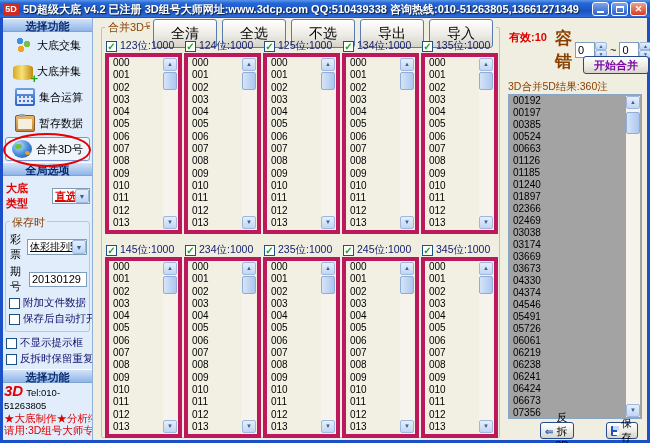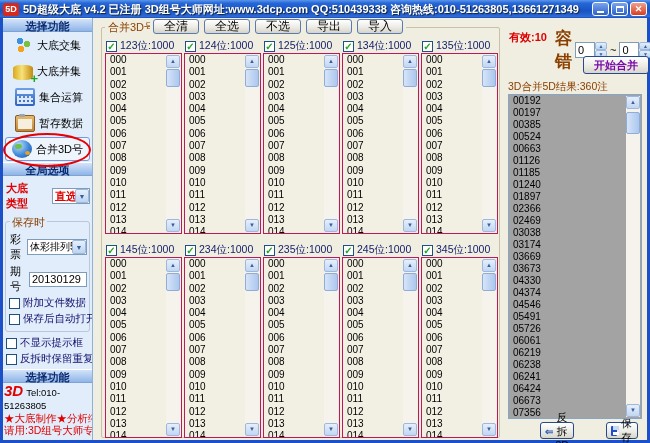--- a/index.html
+++ b/index.html
@@ -47,21 +47,21 @@
   .clipboard-icon::after{content:'';position:absolute;left:2px;top:3px;right:2px;bottom:2px;background:#F6EFDD;}
   .globe-icon{position:relative;width:18px;height:18px;border-radius:50%;
     background:radial-gradient(circle at 35% 30%,#BFE0FA,#3E86D8 55%,#1A4FA0);}
   .globe-icon::before{content:'';position:absolute;left:3px;top:4px;width:7px;height:5px;background:#6FBF49;border-radius:50% 40% 60% 50%;}
   .globe-icon::after{content:'';position:absolute;right:2px;bottom:3px;width:5px;height:4px;background:#E8A21F;border-radius:50%;}
   .red-ellipse{position:absolute;left:-3px;top:-5px;width:88px;height:34px;border:2px solid #E80000;
     border-radius:50%;pointer-events:none;}
   .type-row{display:flex;align-items:center;gap:18px;padding:5px 2px 4px 3px;}
   .red{color:#E00000;font-weight:bold;}
   .select{display:inline-flex;align-items:center;background:#fff;border:1px solid #7F9DB9;height:16px;cursor:pointer;}
-  .sel-val{padding:0 2px;font-size:11px;white-space:nowrap;overflow:hidden;}
+  .sel-val{padding:0 2px;font-size:11px;white-space:nowrap;overflow:hidden;text-decoration:underline;}
   .sel-btn{width:14px;height:14px;margin:0;background:linear-gradient(180deg,#E6F0FB,#BCD4F2);border:1px solid #9DB8DC;
     border-radius:2px;color:#3A5F9E;font-size:7px;line-height:13px;text-align:center;flex:0 0 14px;}
   .groupbox{position:relative;border:1px solid #B9C6DC;border-radius:3px;margin:6px 2px 4px 2px;padding:8px 2px 3px 2px;}
   .groupbox>.legend{position:absolute;top:-7px;left:4px;background:#E1EDFA;padding:0 2px;color:#8B4000;font-size:11px;}
   .gb-row{display:flex;align-items:center;gap:2px;margin:2px 0;padding-left:2px;color:#000;}
   .textbox{height:15px;border:1px solid #7F9DB9;background:#fff;font-size:11px;font-family:"Liberation Sans",sans-serif;padding:0 2px;}
   .cb-row{display:flex;align-items:center;gap:3px;margin:2px 1px;cursor:pointer;}
   .cb{width:11px;height:11px;flex:0 0 11px;background:#fff;border:1px solid #1C5180;font-size:10px;line-height:9px;
     color:#1DA520;font-weight:bold;text-align:center;}
   .cb-label{font-size:10.5px;color:#10106E;white-space:nowrap;}
@@ -72,28 +72,28 @@
   .site-prefix{color:#0000CC;font-size:10px;text-decoration:underline;}
   .redline{color:#E00000;font-size:10.5px;white-space:nowrap;}
   .button{display:inline-flex;align-items:center;justify-content:center;gap:2px;height:18px;padding:0 7px;
     background:linear-gradient(180deg,#FFFFFF,#ECEBE5 55%,#D8D6CC);border:1px solid #274A8C;border-radius:3px;
     font-size:11px;color:#000;cursor:pointer;font-family:"Liberation Sans",sans-serif;margin-left:32px;}
   
   .main{position:absolute;left:90px;top:18px;width:410px;bottom:0;background:#F0EEE1;}
   .groupbox-main{position:absolute;left:8px;top:9px;right:3px;bottom:2px;border:1px solid #C9C2A8;border-radius:2px;}
   .gb-legend{position:absolute;top:-8px;left:3px;background:#F0EEE1;padding:0 3px;color:#8B4000;font-size:11px;}
   .toolbar{position:absolute;top:-9px;left:48px;display:flex;gap:5px;background:#F0EEE1;padding:0 3px;}
-  .tb-btn{height:15px;padding:0 10px;font-size:12px;display:flex;align-items:center;
+  .tb-btn{height:29px;padding:0 17px;font-size:14px;display:flex;align-items:center;
     background:linear-gradient(180deg,#FFFFFF,#ECEBE5 55%,#D6D4C8);border:1px solid #5A7AB0;border-radius:3px;cursor:pointer;}
   .panel-grid{position:absolute;left:3px;width:393px;display:grid;grid-template-columns:repeat(5,77px);column-gap:2px;}
   .panel-grid.row1{top:11px;}
   .panel-grid.row2{top:215px;}
   .panel-header{height:14px;display:flex;align-items:center;gap:3px;overflow:hidden;}
   .panel-header .cb-label{font-size:10.5px;color:#17216E;}
-  .listbox{position:relative;height:181px;background:#F2F0E3;border:1px solid #be185d;overflow:hidden;}
+  .listbox{position:relative;height:181px;background:#F2F0E3;border:4px solid #be185d;overflow:hidden;}
   .rows{position:absolute;left:1px;top:0;right:16px;bottom:0;overflow:hidden;}
   .lrow{height:12.3px;font-size:10px;line-height:12.3px;padding-left:3px;color:#000;}
   .sb{position:absolute;top:1px;right:1px;bottom:1px;width:14px;background:#F5F3EC;display:flex;flex-direction:column;}
   .sb-btn{height:13px;background:linear-gradient(180deg,#E6EFFB,#C2D6F2);border:1px solid #9DB8DC;border-radius:2px;
     color:#3A5F9E;font-size:6px;line-height:11px;text-align:center;cursor:pointer;}
   .sb-thumb{height:18px;background:linear-gradient(90deg,#D6E4F8,#ACC7EE);border:1px solid #90ACD8;border-radius:2px;margin-top:1px;cursor:pointer;}
   .sb-fill{flex:1;}
   
   .rightpanel{position:absolute;left:500px;top:18px;right:0;bottom:0;background:#F0EEE1;font-size:11px;}
   .valid-label{position:absolute;left:6px;top:12px;color:#E00000;font-weight:bold;font-size:11px;}

